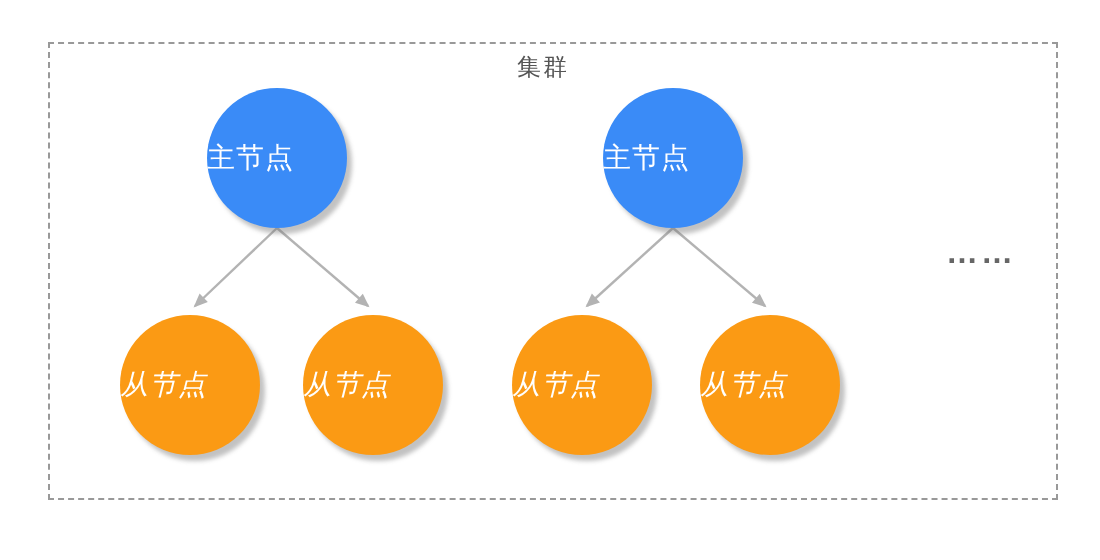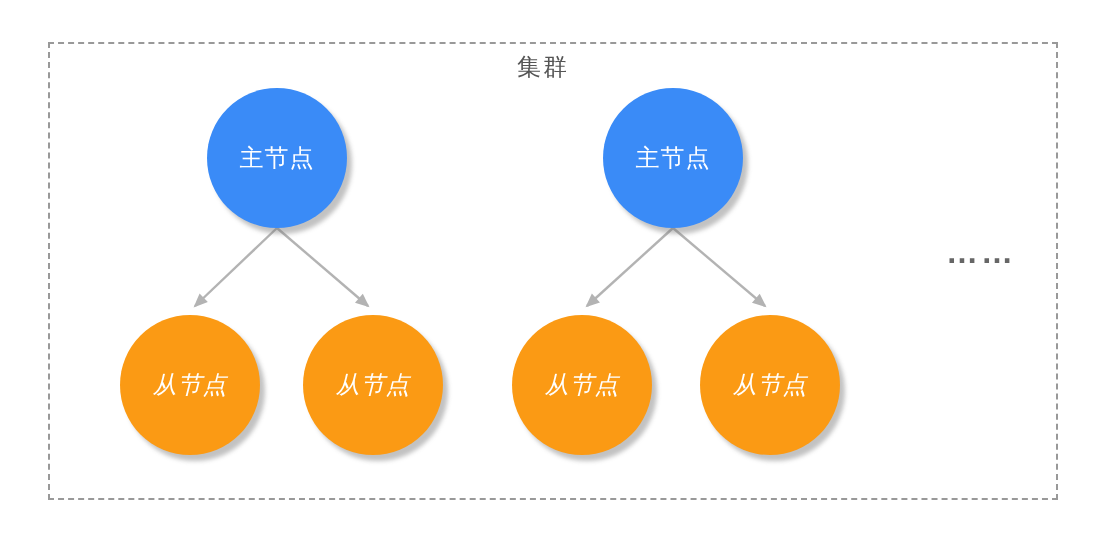--- a/index.html
+++ b/index.html
@@ -49,23 +49,23 @@
   .arrows-layer line {
     stroke: var(--arrow);
     stroke-width: 2.4;
   }
   .node {
     position: absolute;
     width: 140px; height: 140px;
     border-radius: 50%;
     display: flex;
     align-items: center;
-    justify-content: center;
+    justify-content: flex-start;
     color: var(--node-text);
-    font-size: 24px;
+    font-size: 28px;
     letter-spacing: 1px;
     box-shadow: 5px 6px 4px rgba(120, 120, 120, 0.45);
   }
   .node.master { background: var(--master-fill); }
   .node.slave  { background: var(--slave-fill); font-style: italic; }
   .master-1 { left: 207px; top: 88px; }
   .master-2 { left: 603px; top: 88px; }
   .slave-1  { left: 120px; top: 315px; }
   .slave-2  { left: 303px; top: 315px; }
   .slave-3  { left: 512px; top: 315px; }

